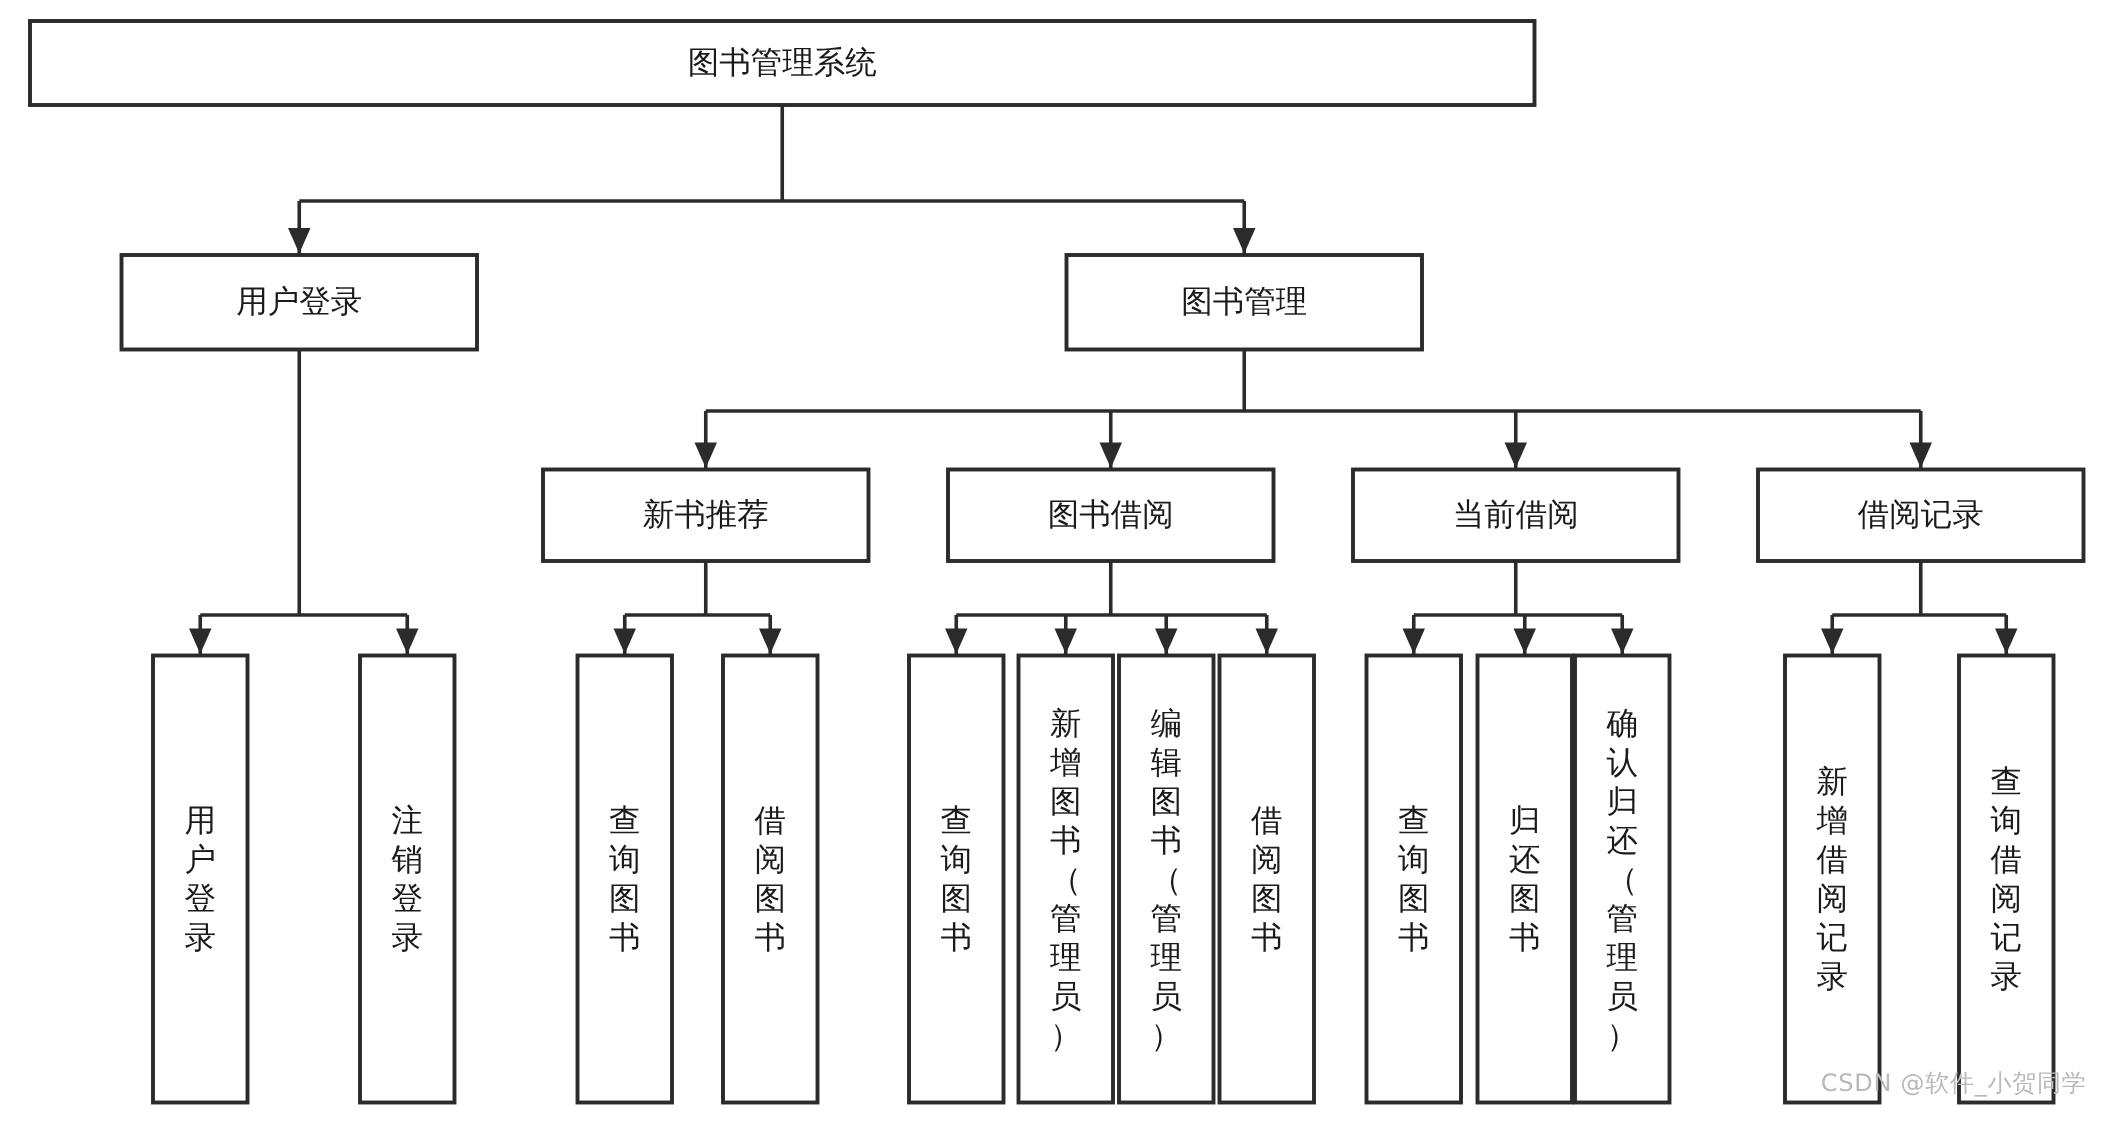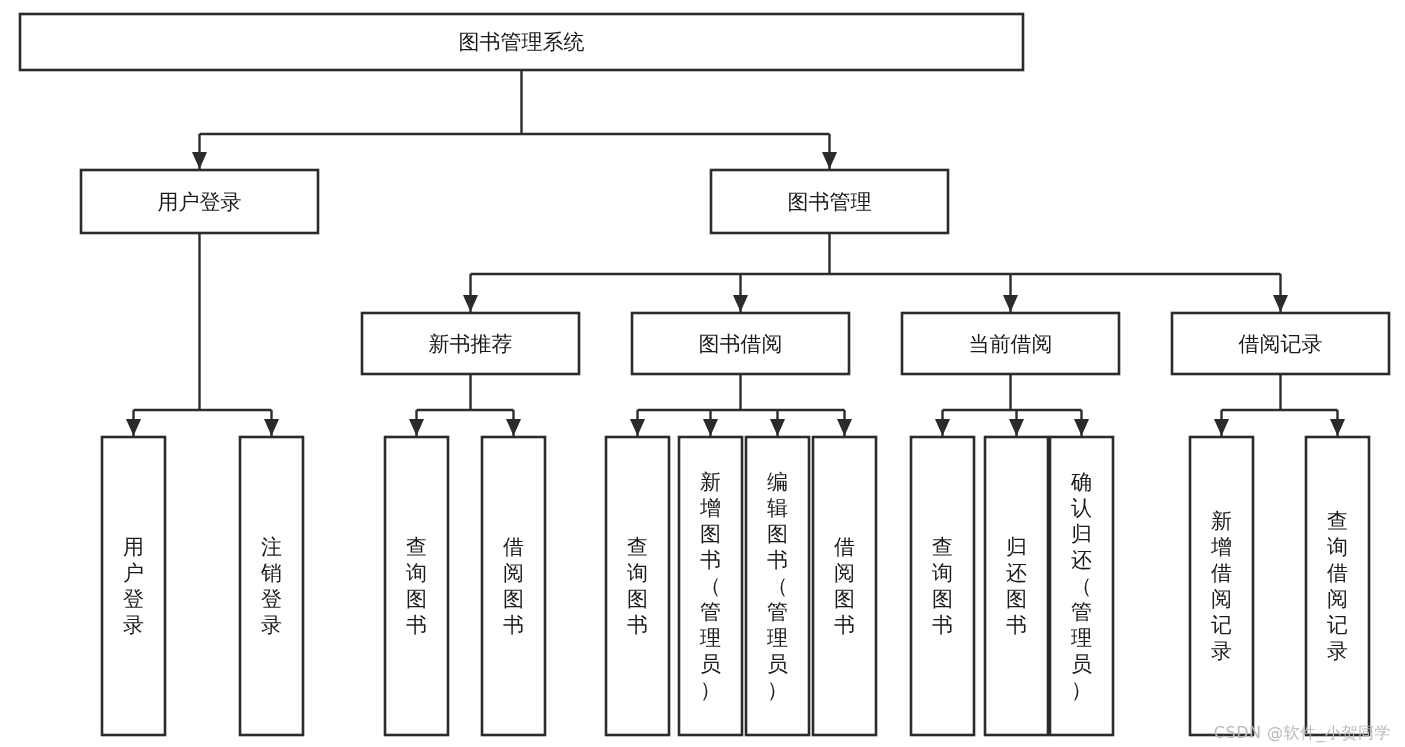--- a/index.html
+++ b/index.html
@@ -49,21 +49,21 @@
   }
   .node-label-v {
     font-family: "DejaVu Sans", "Liberation Sans", sans-serif;
     font-size: 21px;
     fill: #1a1a1a;
     text-anchor: middle;
   }
   .watermark-text {
     position: absolute;
     right: 14px;
-    bottom: 3px;
+    bottom: 14px;
     font-family: "DejaVu Sans", "Liberation Sans", sans-serif;
     font-size: 16px;
     color: #b9b9b9;
     white-space: nowrap;
     letter-spacing: 0.5px;
   }
 </style>
 </head>
 <body>
 

